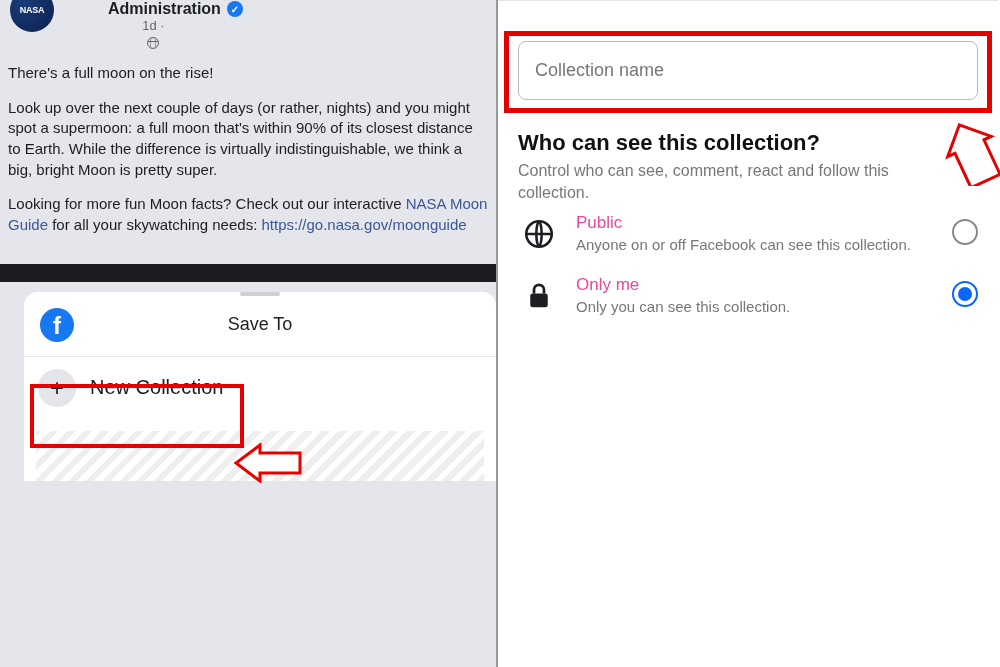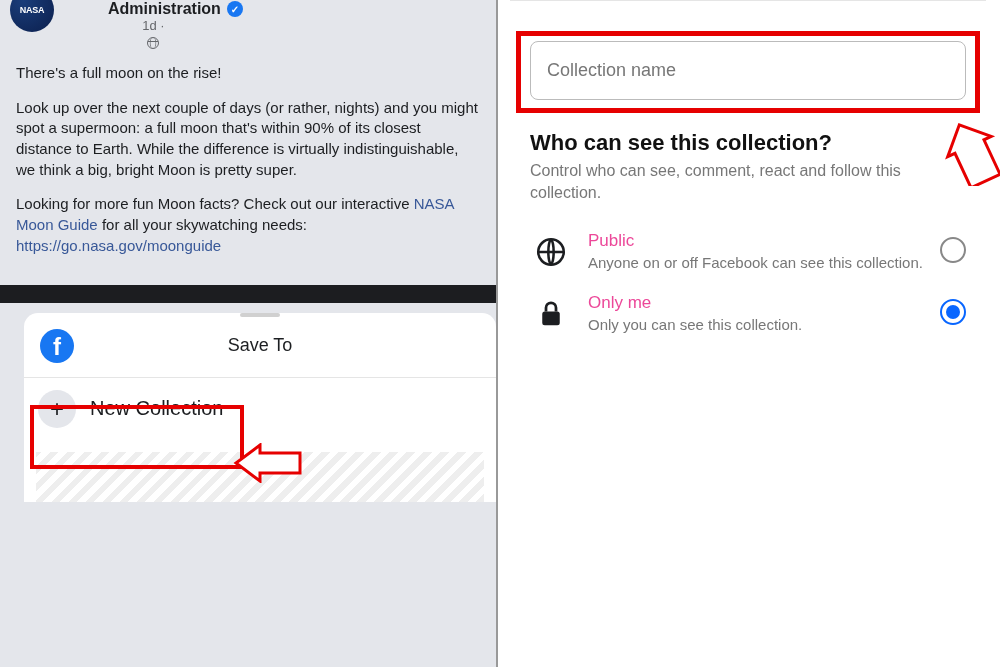--- a/index.html
+++ b/index.html
@@ -15,21 +15,21 @@
       width: 498px;
       height: 667px;
       position: relative;
       background: #e4e6eb;
       border-right: 2px solid #999;
     }
     .right-panel {
       width: 500px;
       height: 667px;
       background: #fff;
-      padding: 0 32px;
+      padding: 0 20px;
       position: relative;
     }
     .post-header {
       display: flex;
       align-items: center;
       padding: 0 10px 0 10px;
       background: #e4e6eb;
       gap: 10px;
     }
     .nasa-avatar {
@@ -110,21 +110,21 @@
       top: 0;
       bottom: 0;
       left: 50%;
       width: 5px;
       border-left: 1px solid #65676b;
       border-right: 1px solid #65676b;
       border-radius: 50%;
       transform: translateX(-50%);
     }
     .post-content {
-      padding: 14px 16px;
+      padding: 14px 8px;
       font-size: 15px;
       line-height: 1.38;
       color: #1c1e21;
       background: #e4e6eb;
     }
     .post-content p { margin-bottom: 14px; }
     .post-content a { color: #385898; text-decoration: none; }
     .dark-strip {
       height: 18px;
       background: #1c1d20;
@@ -254,21 +254,20 @@
     .privacy-heading {
       font-size: 22px;
       font-weight: 700;
       color: #111;
       margin-bottom: 4px;
     }
     .privacy-sub {
       font-size: 16px;
       color: #777;
       line-height: 1.35;
-      margin-bottom: 18px;
       max-width: 440px;
     }
     .privacy-option {
       display: flex;
       align-items: flex-start;
       gap: 16px;
       padding: 10px 0;
       cursor: pointer;
     }
     .priv-icon {

